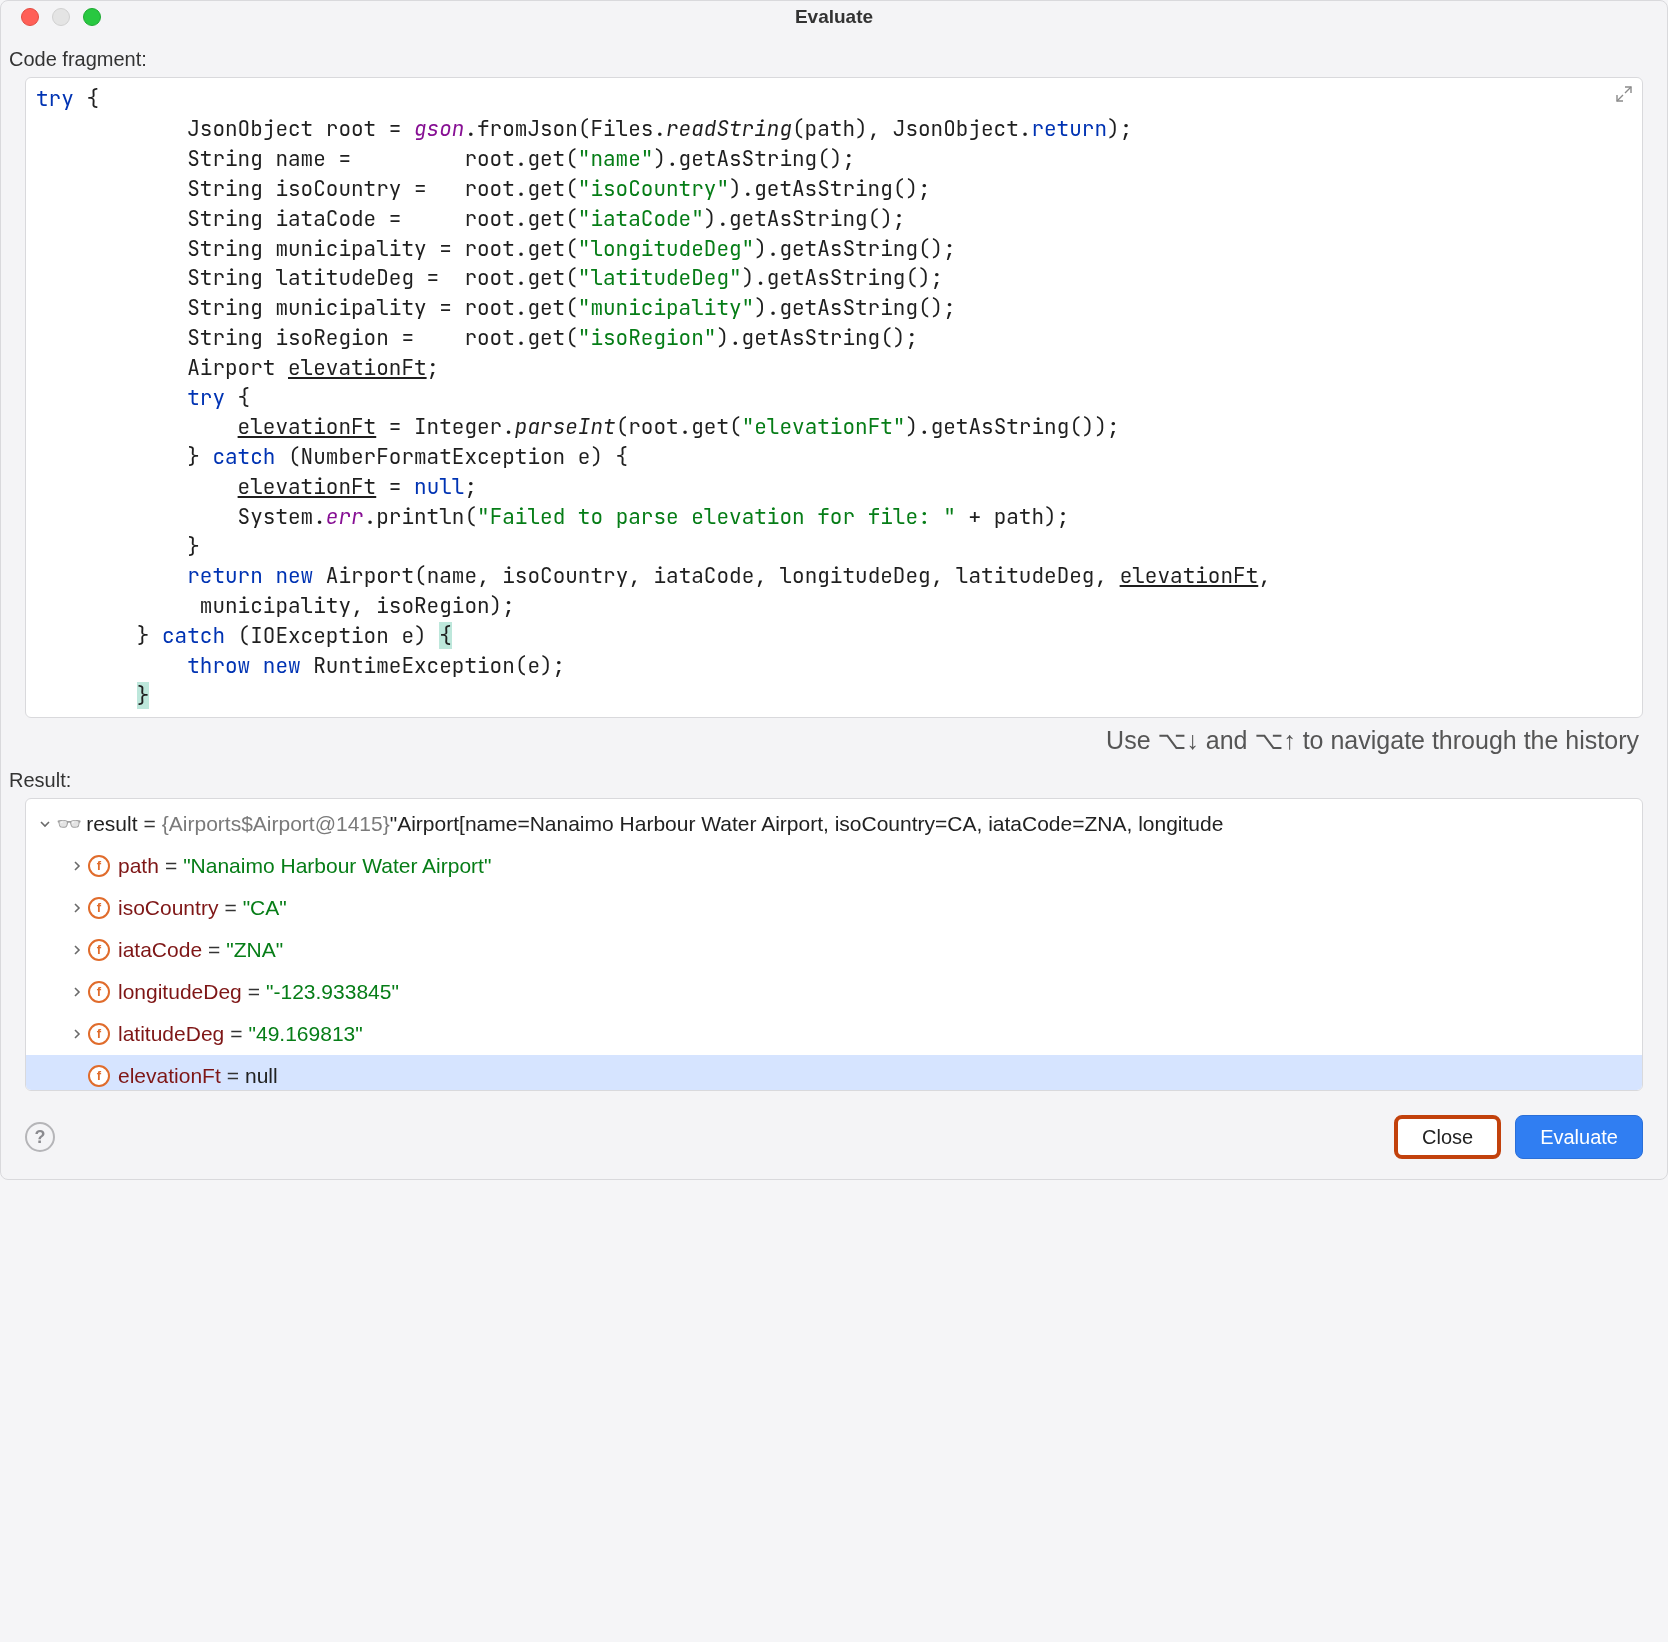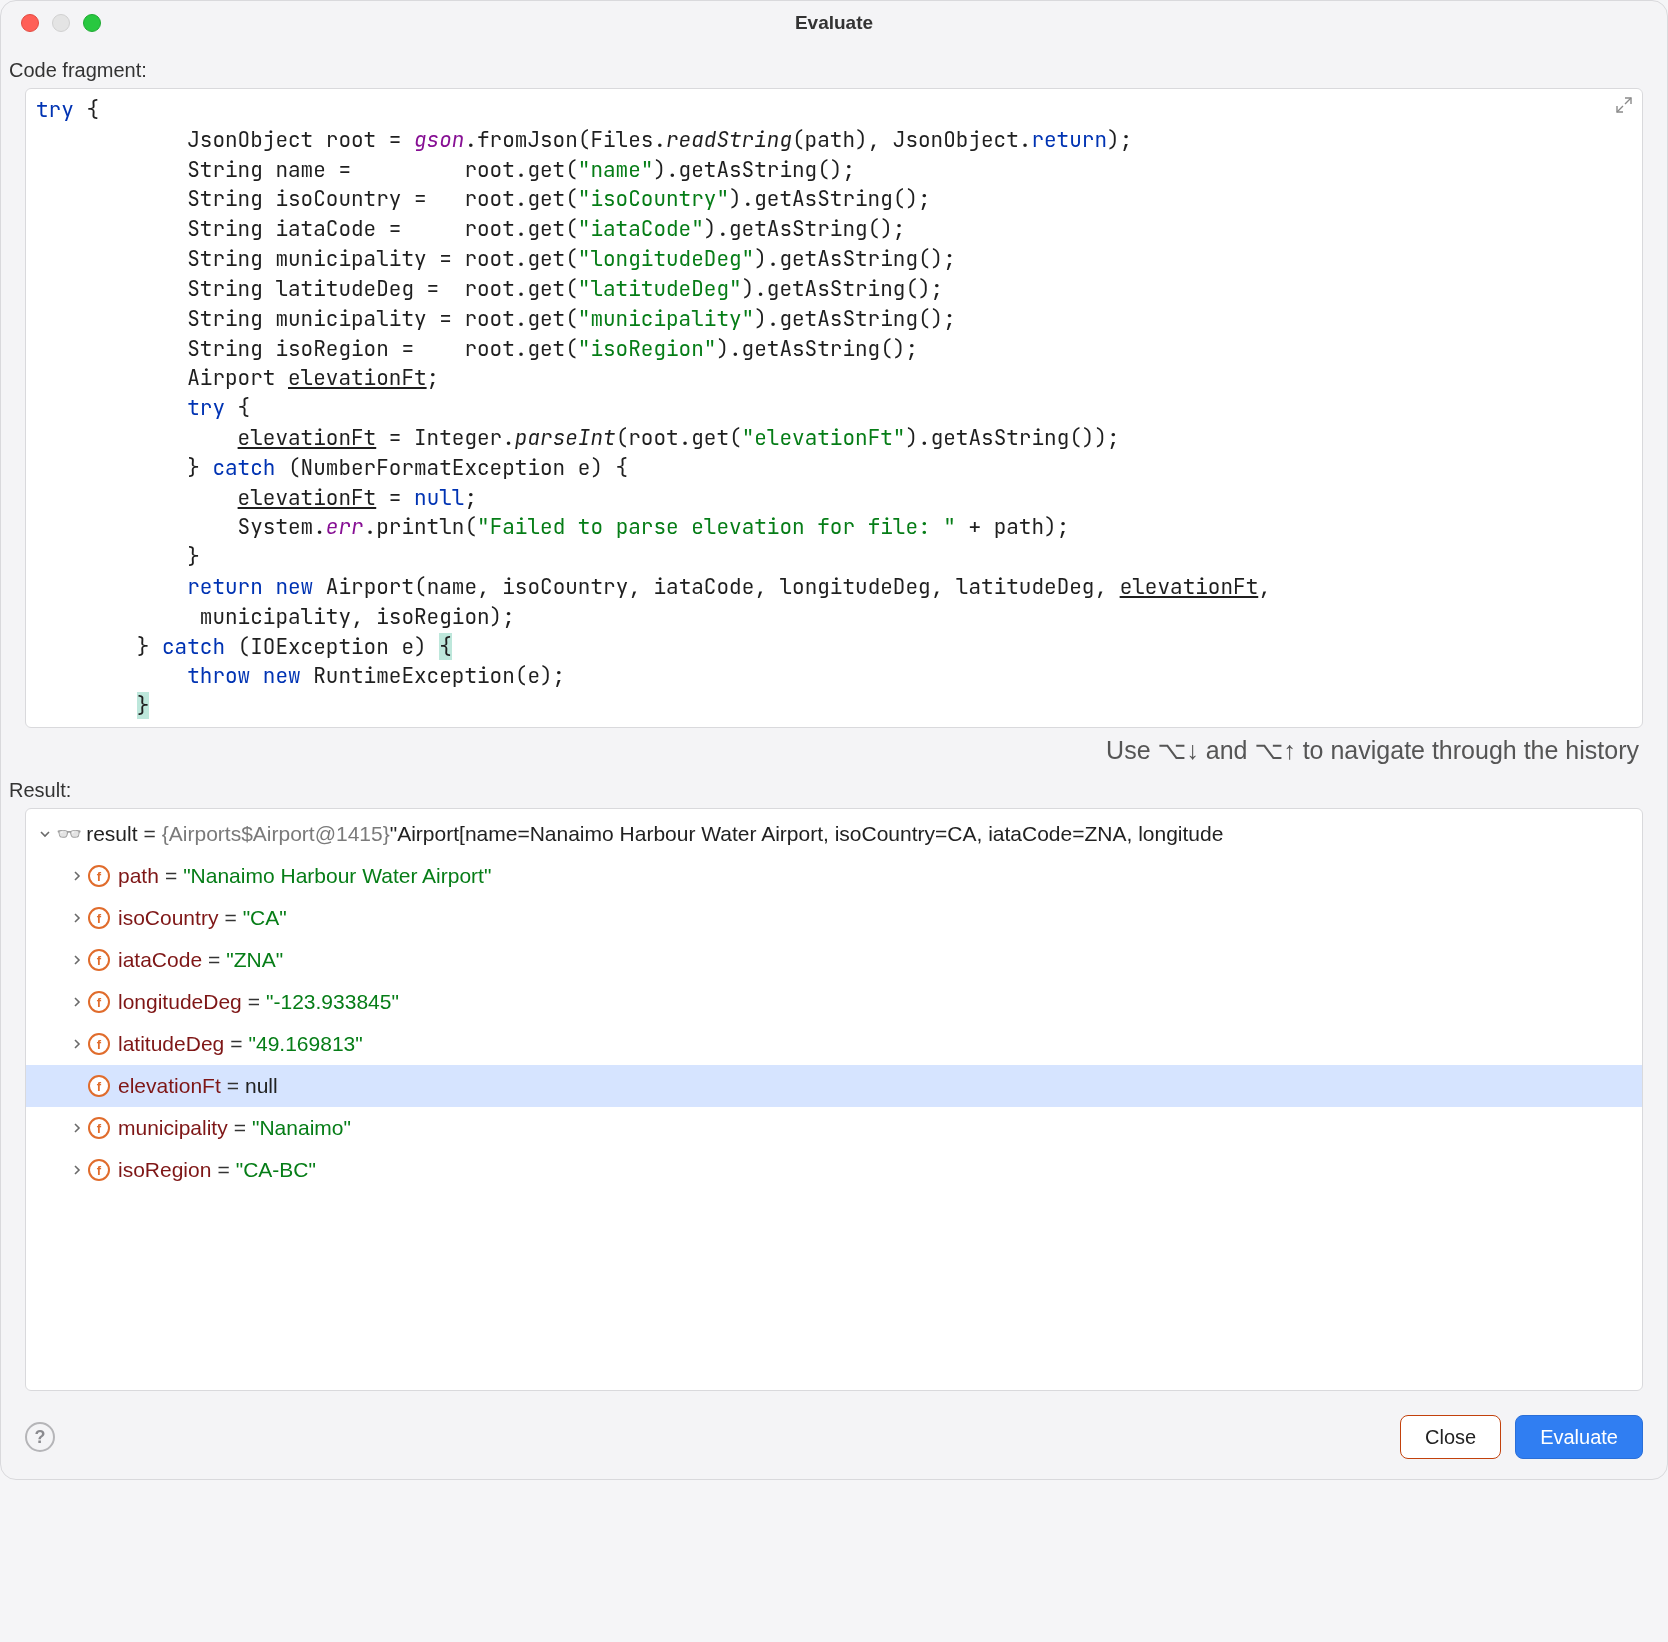--- a/index.html
+++ b/index.html
@@ -5,24 +5,24 @@
   * { box-sizing: border-box; }
   html, body {
     margin: 0; padding: 0;
     font-family: -apple-system, BlinkMacSystemFont, "Segoe UI", Helvetica, Arial, sans-serif;
     font-size: 19px;
     background: #f5f5f7;
     color: #222;
   }
   .window {
     width: 1668px;
-    height: 1480px;
+    height: 1180px;
     background: #f4f4f6;
     border: 1px solid #d9d9dc;
-    border-radius: 16px;
+    border-radius: 8px;
     display: flex;
     flex-direction: column;
     overflow: hidden;
   }
   .titlebar {
     height: 44px;
     display: flex;
     align-items: center;
     position: relative;
     border-bottom: 1px solid transparent;
@@ -127,21 +127,21 @@
     width:30px;height:30px;border:2px solid #b5b5b8;border-radius:50%;
     color:#8a8a8e;display:flex;align-items:center;justify-content:center;
     font-size:18px;font-weight:600;cursor:pointer;
   }
   .spacer{flex:1;}
   .btn {
     height:44px; padding:0 24px; border-radius:8px;
     font-size:20px; cursor:pointer;
     display:inline-flex;align-items:center;justify-content:center;
   }
-  .btn-default { background:#fff; border:1px solid #c2410c; color:#222;}
+  .btn-default { background:#fff; border:4px solid #c2410c; color:#222;}
   .btn-primary { background:#307ef2; border:1px solid #2a6fd8; color:#fff;}
   .mono { font-family: "JetBrains Mono","Menlo","Consolas",monospace; }
 </style>
 </head>
 <body>
 
 <div class="window">
 
   <div class="titlebar">
     <div class="traffic-lights">

